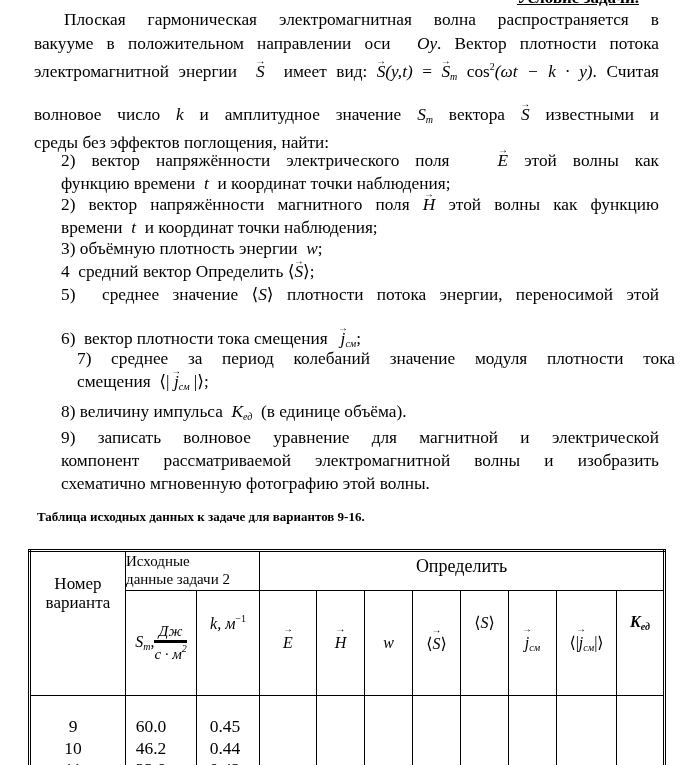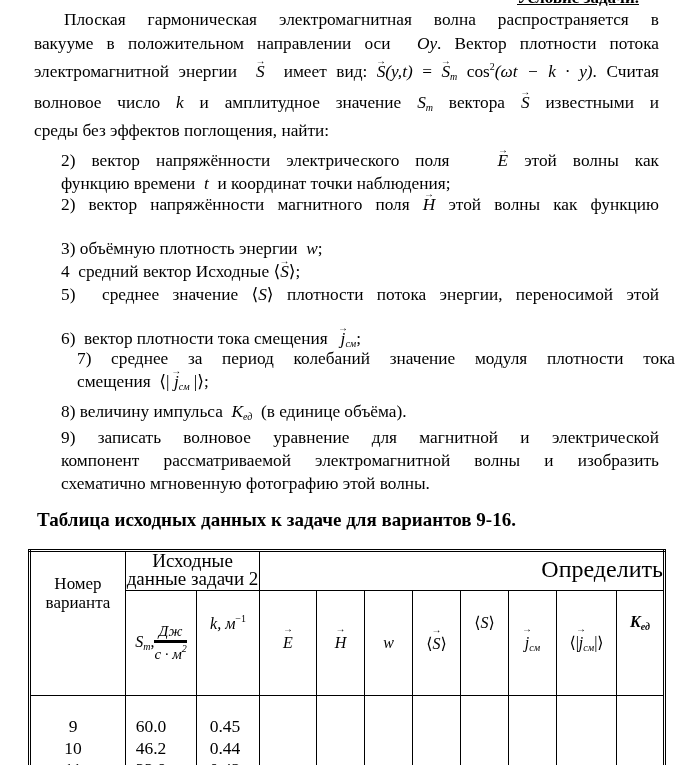--- a/index.html
+++ b/index.html
@@ -21,30 +21,30 @@
   i.m { font-style: italic; }
   .vec { position: relative; display: inline-block; font-style: italic; }
   .vec::before {
     content: "\2192"; position: absolute; top: -11px; left: 50%; transform: translateX(-50%);
     font-size: 10px; font-style: normal;
   }
   sub.s { font-size: 10px; font-style: italic; vertical-align: -3px; }
   sup.s { font-size: 10px; vertical-align: 7px; }
   .ang { font-style: normal; }
   .heading {
-    position: absolute; left: 37px; top: 509px; font-weight: bold; font-size: 19px; white-space: nowrap;
+    position: absolute; left: 37px; top: 509px; font-weight: bold; font-size: 13px; white-space: nowrap;
   }
   table.grid {
     position: absolute; left: 28px; top: 549px; border-collapse: collapse;
     border: 3px double #000; font-size: 17px;
   }
   table.grid td { border: 1.3px solid #000; padding: 0; vertical-align: top; }
   .hdr-num { width: 94px; text-align: center; padding-top: 22px !important; line-height: 19px; }
-  .hdr-src { text-align: center; line-height: 18px; height: 38px; font-size: 19px; }
-  .hdr-det { text-align: right; font-size: 24px; padding-top: 4px !important; height: 30px; }
+  .hdr-src { text-align: left; line-height: 18px; height: 38px; font-size: 15px; }
+  .hdr-det { text-align: center; font-size: 18px; padding-top: 4px !important; height: 30px; }
   .sub-hdr { height: 82px; text-align: center; vertical-align: middle !important; font-size: 16px; }
   .frac { display: inline-block; vertical-align: middle; text-align: center; font-style: italic; font-size: 15px; }
   .frac .num { display: block; border-bottom: 3px solid #000000; padding: 0 1px; }
   .frac .den { display: block; }
   .body-cell { height: 88px; vertical-align: top !important; }
   .vals { padding-top: 20px; line-height: 21.5px; font-size: 17.5px; }
   .c-num { text-align: center; }
   .c-sm { text-align: center; }
   .c-k { text-align: center; }
 </style>
@@ -57,47 +57,48 @@
   <span class="line" style="padding-left:30px;">Плоская гармоническая электромагнитная волна распространяется в</span>
   <span class="line">
     <span>вакууме в положительном направлении оси</span>&nbsp;&nbsp;<i class="m">Oy</i><span>. Вектор плотности потока</span>
   </span>
   <span class="line">
     <span>электромагнитной энергии</span>
     &nbsp;<span class="vec">S</span>&nbsp;
     <span>имеет вид:</span>
     <span><span class="vec">S</span><i class="m">(y,t)</i> = <span class="vec">S</span><sub class="s">m</sub> <span>cos</span><sup class="s">2</sup><i class="m">(ωt − k · y)</i></span><span>. Считая</span>
   </span>
-  <span class="line" style="margin-top:2px;">
+  <span class="line" style="margin-top:14px;">
     <span>волновое число</span>
     <i class="m">k</i>
     <span>и амплитудное значение</span>
     <i class="m">S</i><sub class="s">m</sub>
     <span>вектора</span>
     <span class="vec">S</span>
     <span>известными и</span>
   </span>
   <span class="line last">среды без эффектов поглощения, найти:</span>
 </div>
 
 <div class="item" style="top:149px;">
   <span class="line"><span>2)</span> <span>вектор напряжённости электрического поля</span>&nbsp;&nbsp; <span class="vec">E</span> <span>этой волны как</span></span>
   <span class="line last"><span>функцию времени</span>&nbsp; <i class="m">t</i>&nbsp; <span>и координат точки наблюдения;</span></span>
 </div>
 
 <div class="item" style="top:193px;">
   <span class="line"><span>2)</span> <span>вектор напряжённости магнитного поля</span> <span class="vec">H</span> <span>этой волны как функцию</span></span>
+  <span class="line last"><span>времени</span>&nbsp; <i class="m">t</i>&nbsp; <span>и координат точки наблюдения;</span></span>
 </div>
 
 <div class="item" style="top:237px;">
   <span>3)</span> <span>объёмную плотность энергии</span>&nbsp; <i class="m">w</i><span>;</span>
 </div>
 
 <div class="item" style="top:260px;">
-  <span>4</span>&nbsp; <span>средний вектор Исходные</span> <span class="ang">⟨</span><span class="vec">S</span><span class="ang">⟩</span><span>;</span>
+  <span>4</span>&nbsp; <span>средний вектор Определить</span> <span class="ang">⟨</span><span class="vec">S</span><span class="ang">⟩</span><span>;</span>
 </div>
 
 <div class="item" style="top:283px;">
   <span class="line"><span>5)</span>&nbsp; <span>среднее значение</span> <span class="ang">⟨</span><i class="m">S</i><span class="ang">⟩</span> <span>плотности потока энергии, переносимой этой</span></span>
 </div>
 
 <div class="item" style="top:327px;">
   <span>6)</span>&nbsp; <span>вектор плотности тока смещения</span>&nbsp;&nbsp; <span class="vec">j</span><sub class="s">см</sub><span>;</span>
 </div>
 

